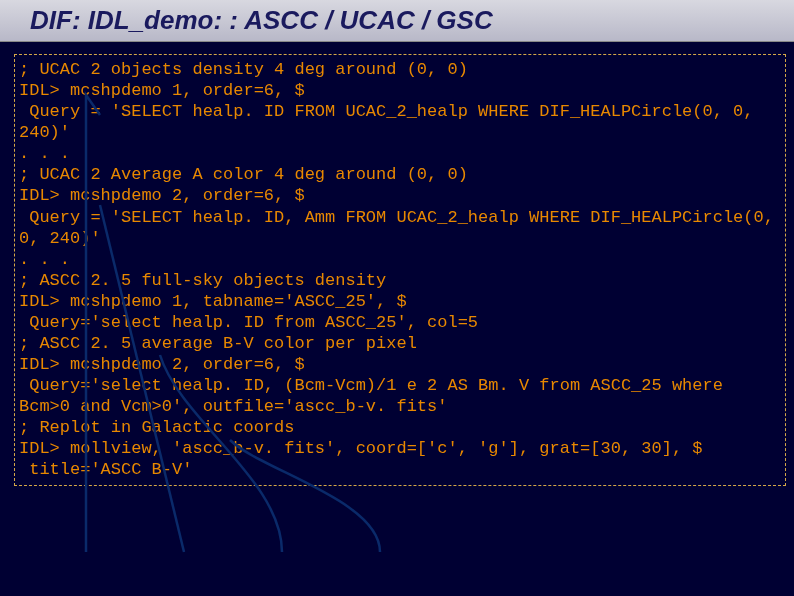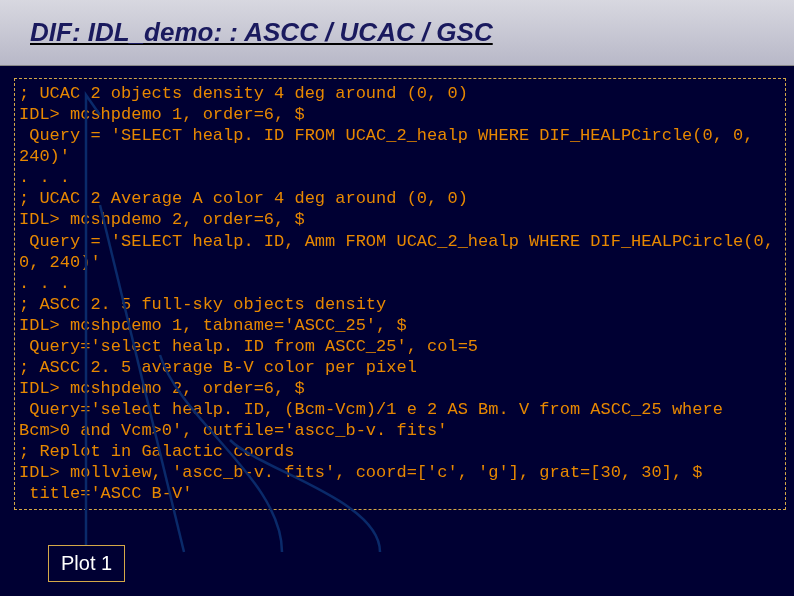--- a/index.html
+++ b/index.html
@@ -10,23 +10,22 @@
   body {
     width: 794px;
     height: 596px;
     background: #000033;
     font-family: Arial, sans-serif;
     position: relative;
     overflow: hidden;
   }
   .title-bar {
     background: linear-gradient(180deg, #d8d8e0 0%, #b8b8c8 100%);
-    padding: 17px 30px;
+    padding: 5px 30px;
     border-bottom: 1px solid #888;
-    text-decoration: underline;
   }
   .title {
     font-size: 26px;
     font-weight: bold;
     font-style: italic;
     color: #1a1a5e;
   }
   .code-box {
     margin: 12px 8px 0 14px;
     border: 1.5px dashed #d4a848;
@@ -95,14 +94,13 @@
 </div>
 
 <svg class="connectors">
   <path d="M 86 552 L 86 95 L 100 115" stroke="#0a2a6a" stroke-width="2.5" fill="none"></path>
   <path d="M 184 552 L 100 205" stroke="#0a2a6a" stroke-width="2.5" fill="none"></path>
   <path d="M 282 552 C 282 480 180 420 160 355" stroke="#0a2a6a" stroke-width="2.5" fill="none"></path>
   <path d="M 380 552 C 380 500 260 470 230 440" stroke="#0a2a6a" stroke-width="2.5" fill="none"></path>
 </svg>
 
 <div class="buttons-row">
-  <button class="plot-btn">Plot 1</button>
 </div>
 
 </body></html>

